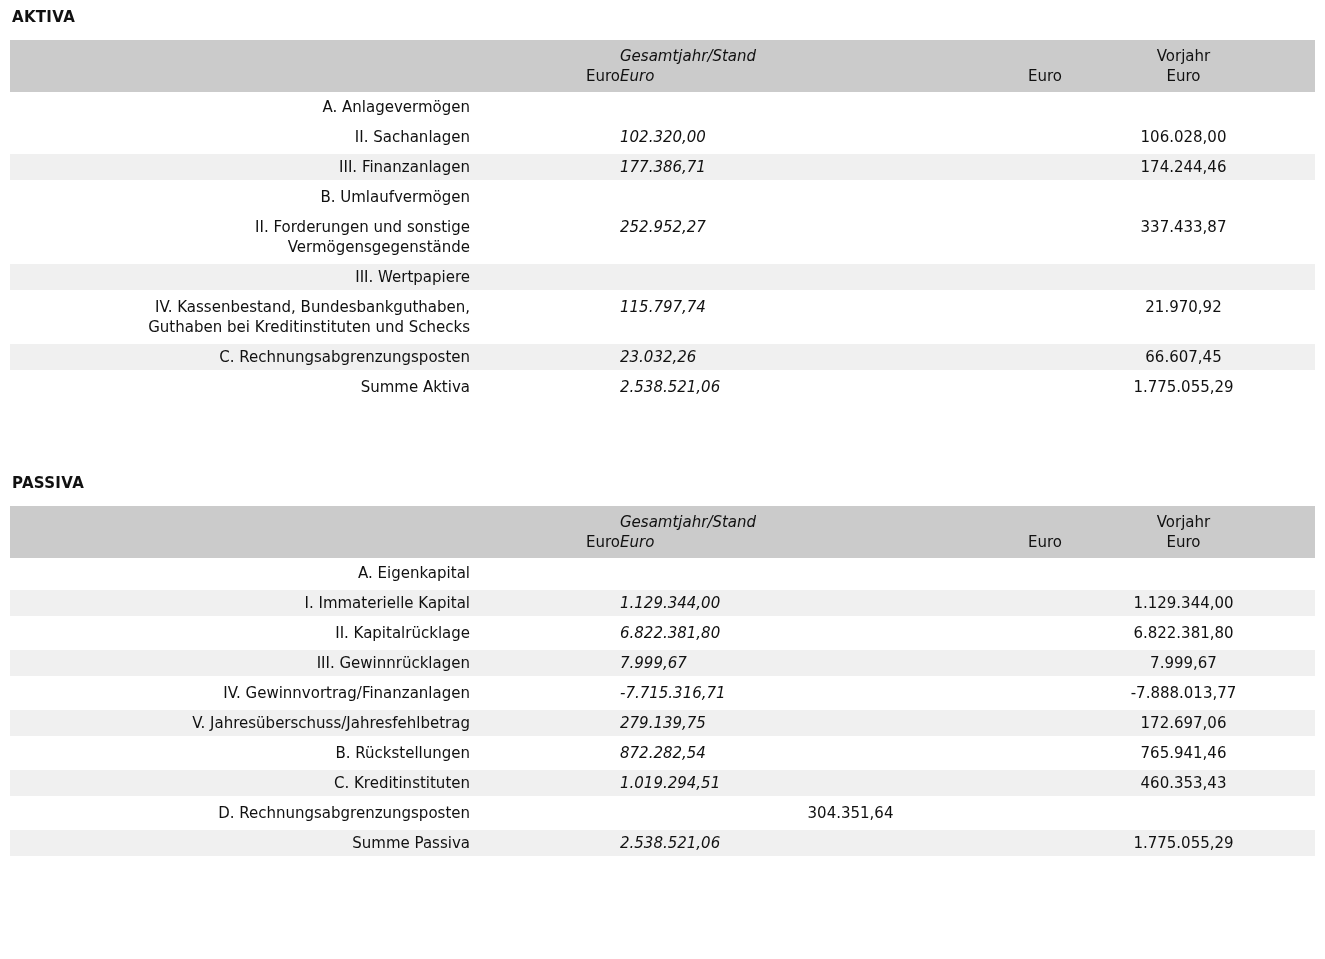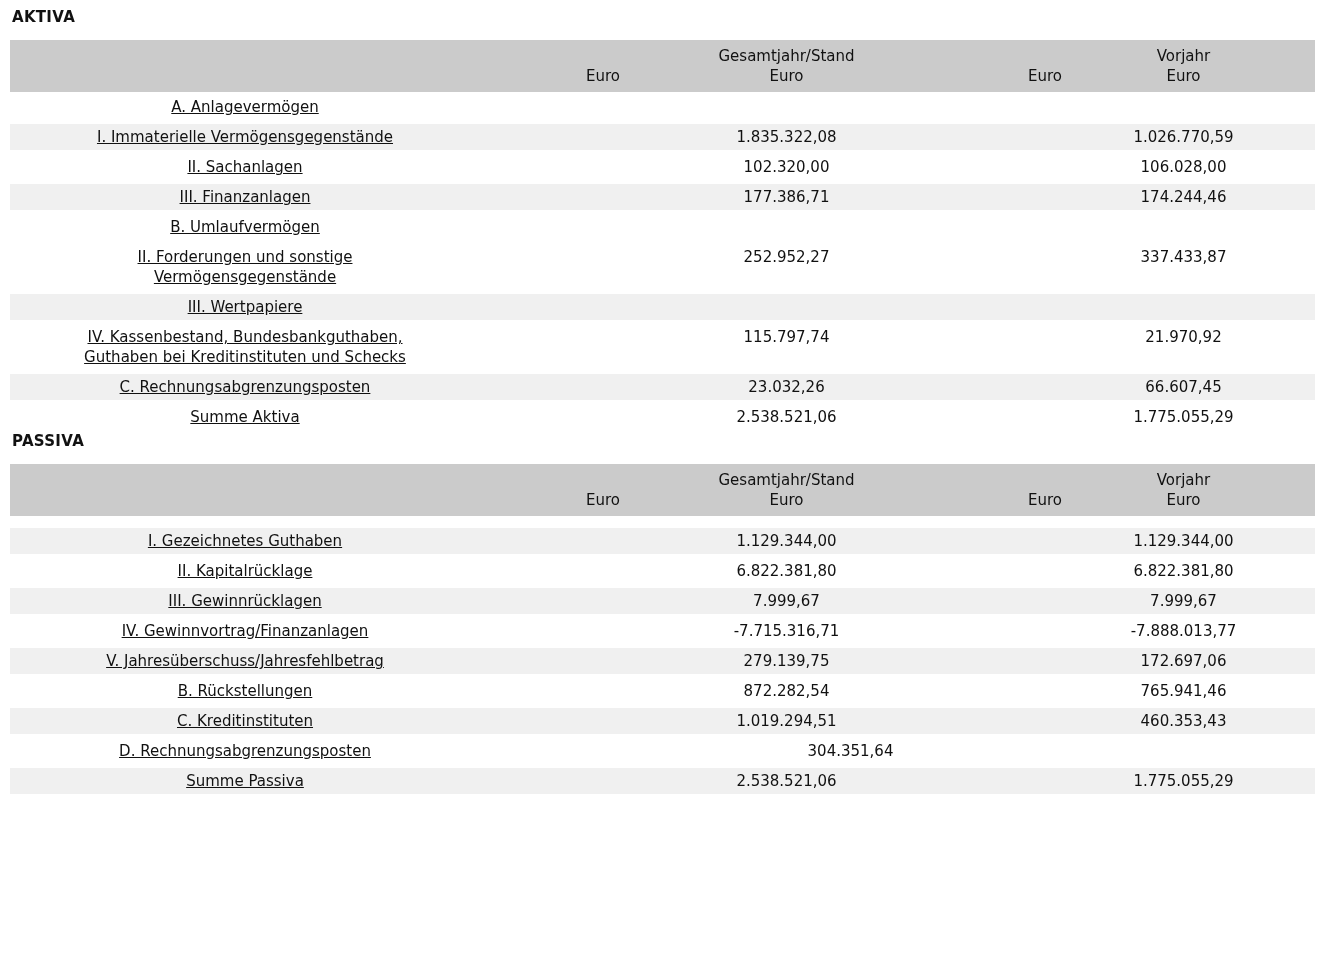--- a/index.html
+++ b/index.html
@@ -21,41 +21,41 @@
     width: 1236px;
   }
   .sheet-title {
     font-size: 15px;
     font-weight: bold;
     line-height: 18px;
     margin: 0 0 14px 2px;
     letter-spacing: 0.3px;
   }
   .section-passiva {
+    margin-top: 72px;
   }
   .sheet-table {
     width: 1305px;
   }
   .thead {
     background: #cbcbcb;
     padding: 6px 0 6px 0;
   }
   .hrow {
     display: flex;
     line-height: 20px;
   }
   .c { box-sizing: border-box; }
   .c.label {
     width: 460px;
     padding-left: 10px;
-    text-align: center;
-    text-decoration: underline;
+    text-align: right;
   }
   .c.n1 { width: 150px; text-align: right; }
-  .c.n2 { width: 333px; text-align: center; }
+  .c.n2 { width: 333px; text-align: left; font-style: italic; }
   .c.n3 { width: 109px; text-align: right; }
   .c.n4 { width: 253px; text-align: center; padding-right: 10px; }
   .row {
     display: flex;
     line-height: 20px;
     padding: 3px 0;
     border-top: 2px solid #ffffff;
     border-bottom: 2px solid #ffffff;
     background: #ffffff;
   }
@@ -91,27 +91,20 @@
         </div>
       </div>
       <div class="tbody">
           <div class="row">
             <div class="c label">A. Anlagevermögen</div>
             <div class="c n1"></div>
             <div class="c n2"></div>
             <div class="c n3"></div>
             <div class="c n4"></div>
           </div>
-          <div class="row stripe">
-            <div class="c label">I. Immaterielle Vermögensgegenstände</div>
-            <div class="c n1"></div>
-            <div class="c n2">1.835.322,08</div>
-            <div class="c n3"></div>
-            <div class="c n4">1.026.770,59</div>
-          </div>
           <div class="row">
             <div class="c label">II. Sachanlagen</div>
             <div class="c n1"></div>
             <div class="c n2">102.320,00</div>
             <div class="c n3"></div>
             <div class="c n4">106.028,00</div>
           </div>
           <div class="row stripe">
             <div class="c label">III. Finanzanlagen</div>
             <div class="c n1"></div>
@@ -181,27 +174,28 @@
         <div class="hrow">
           <div class="c label"></div>
           <div class="c n1">Euro</div>
           <div class="c n2">Euro</div>
           <div class="c n3">Euro</div>
           <div class="c n4">Euro</div>
         </div>
       </div>
       <div class="tbody">
           <div class="row">
-            <div class="c n1"></div>
-            <div class="c n2"></div>
-            <div class="c n3"></div>
-            <div class="c n4"></div>
-          </div>
-          <div class="row stripe">
-            <div class="c label">I. Gezeichnetes Guthaben</div>
+            <div class="c label">A. Eigenkapital</div>
+            <div class="c n1"></div>
+            <div class="c n2"></div>
+            <div class="c n3"></div>
+            <div class="c n4"></div>
+          </div>
+          <div class="row stripe">
+            <div class="c label">I. Immaterielle Kapital</div>
             <div class="c n1"></div>
             <div class="c n2">1.129.344,00</div>
             <div class="c n3"></div>
             <div class="c n4">1.129.344,00</div>
           </div>
           <div class="row">
             <div class="c label">II. Kapitalrücklage</div>
             <div class="c n1"></div>
             <div class="c n2">6.822.381,80</div>
             <div class="c n3"></div>

